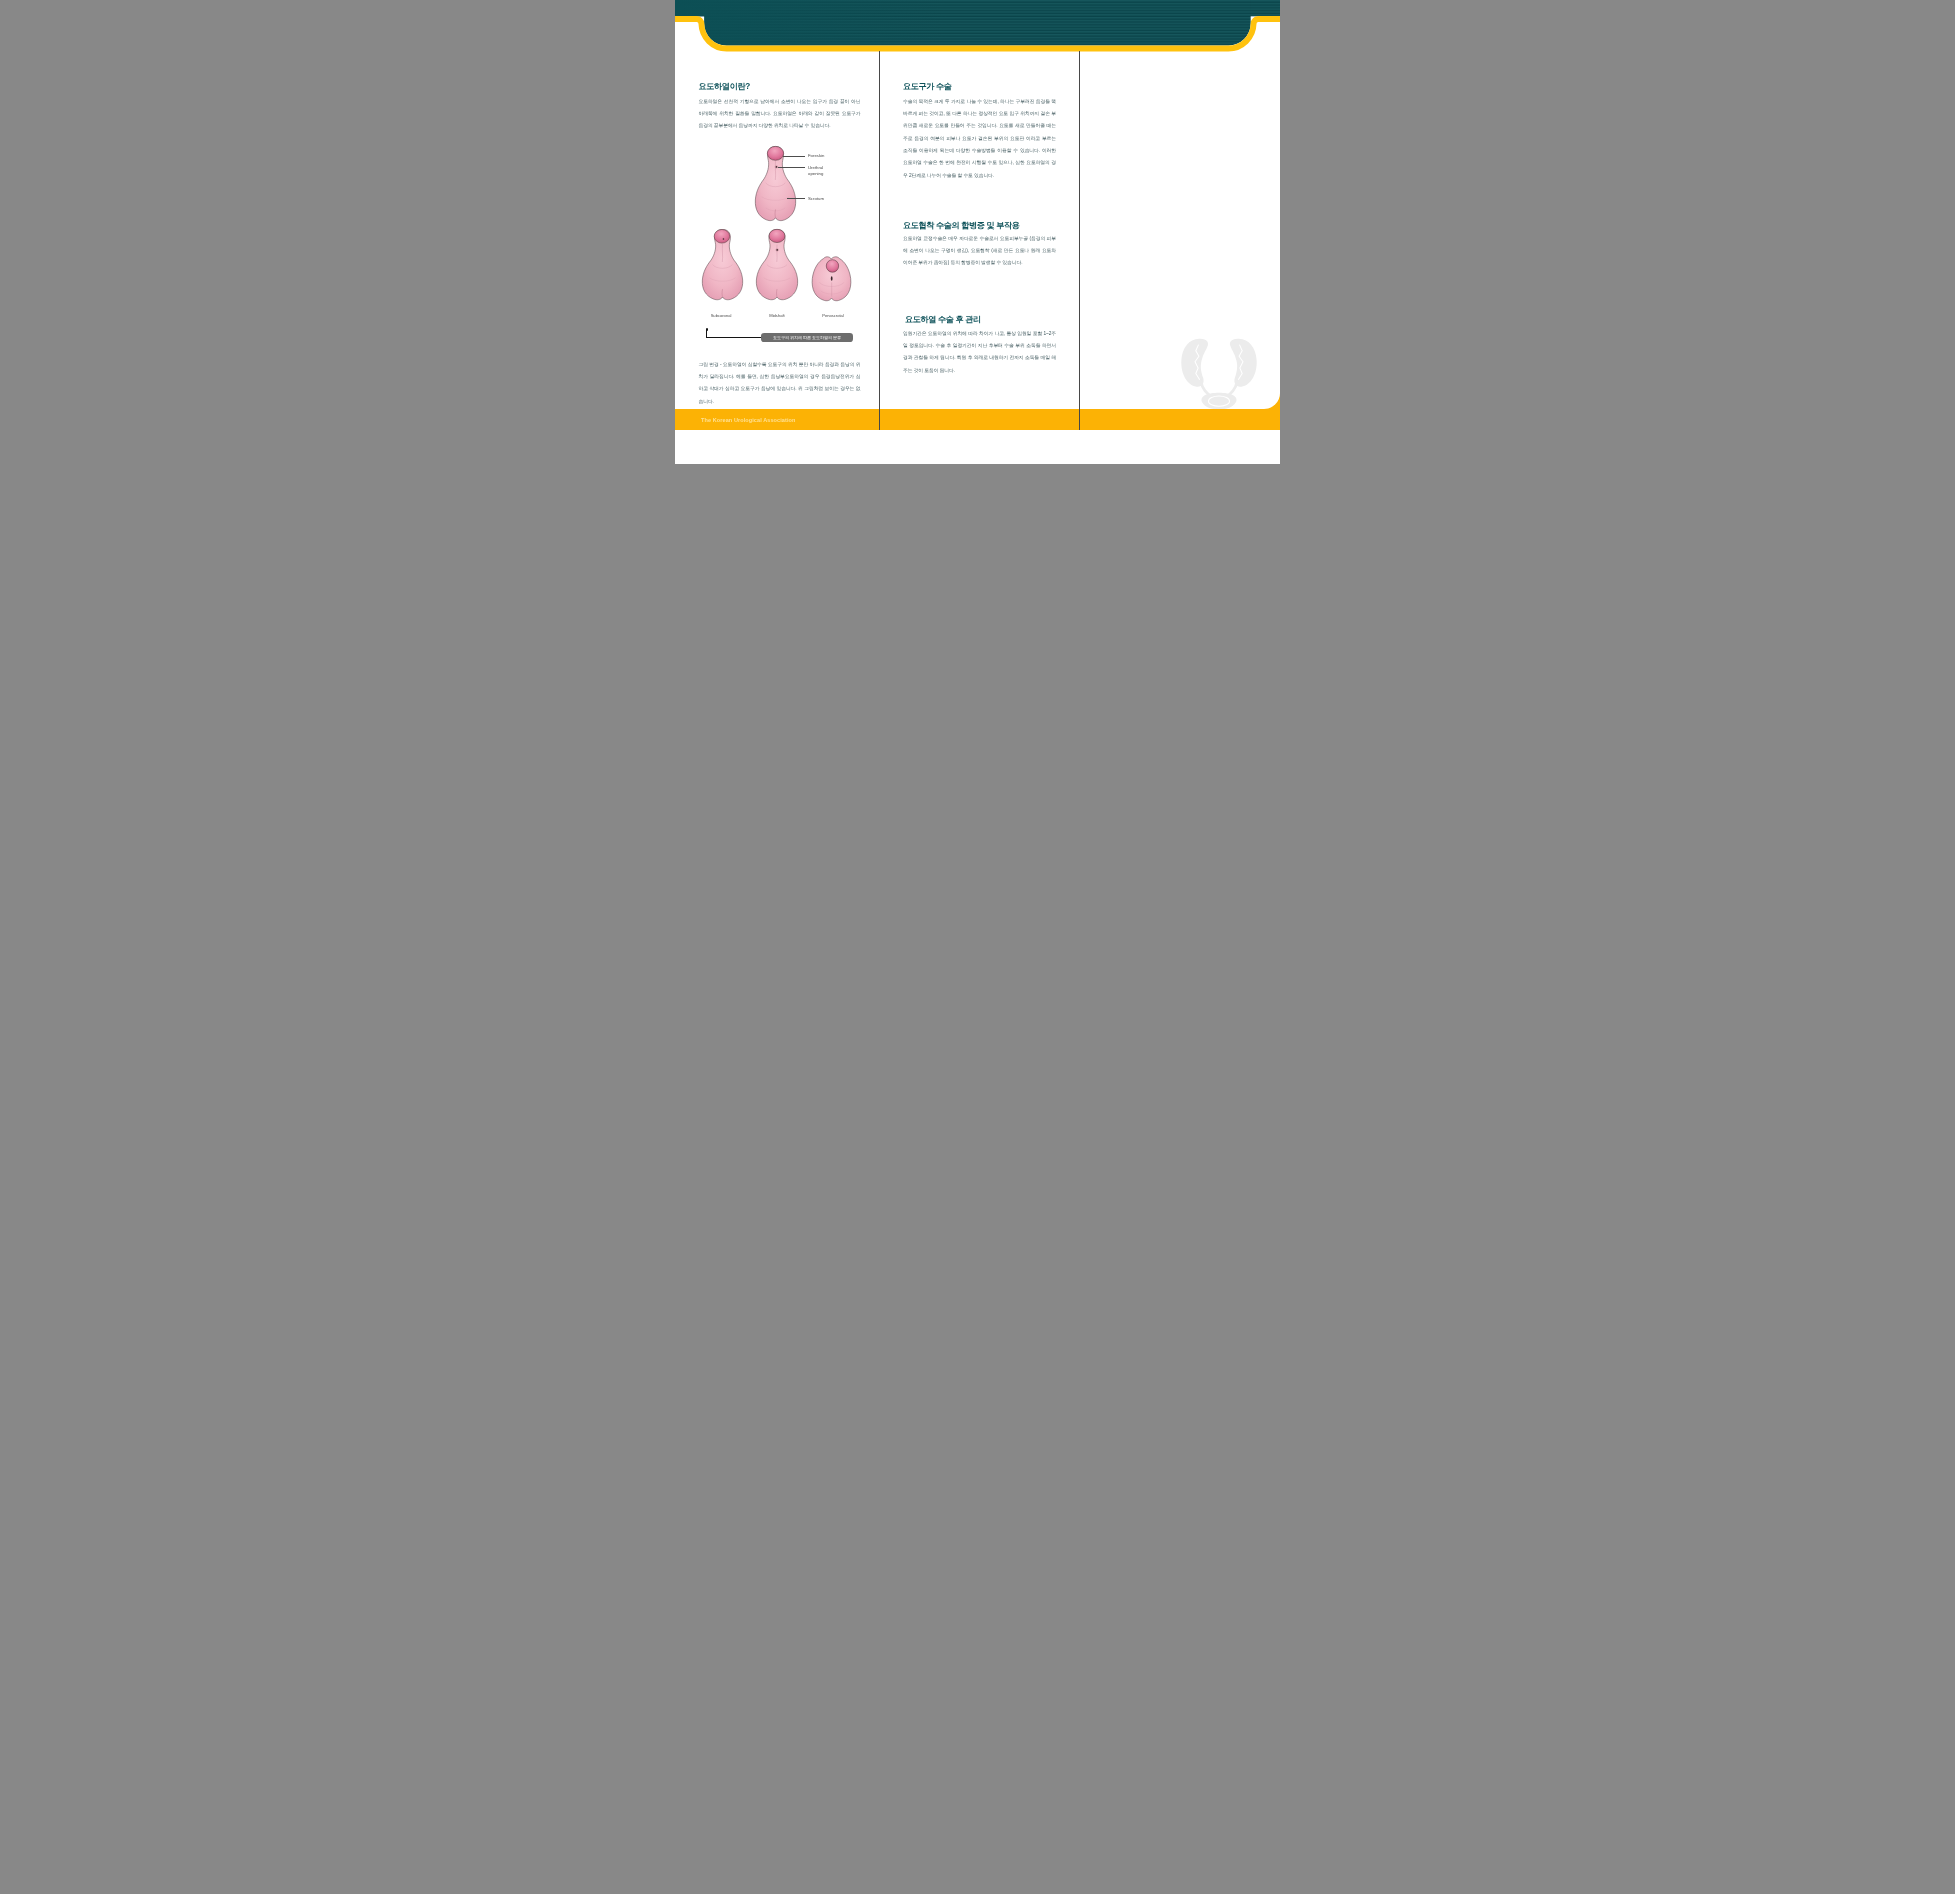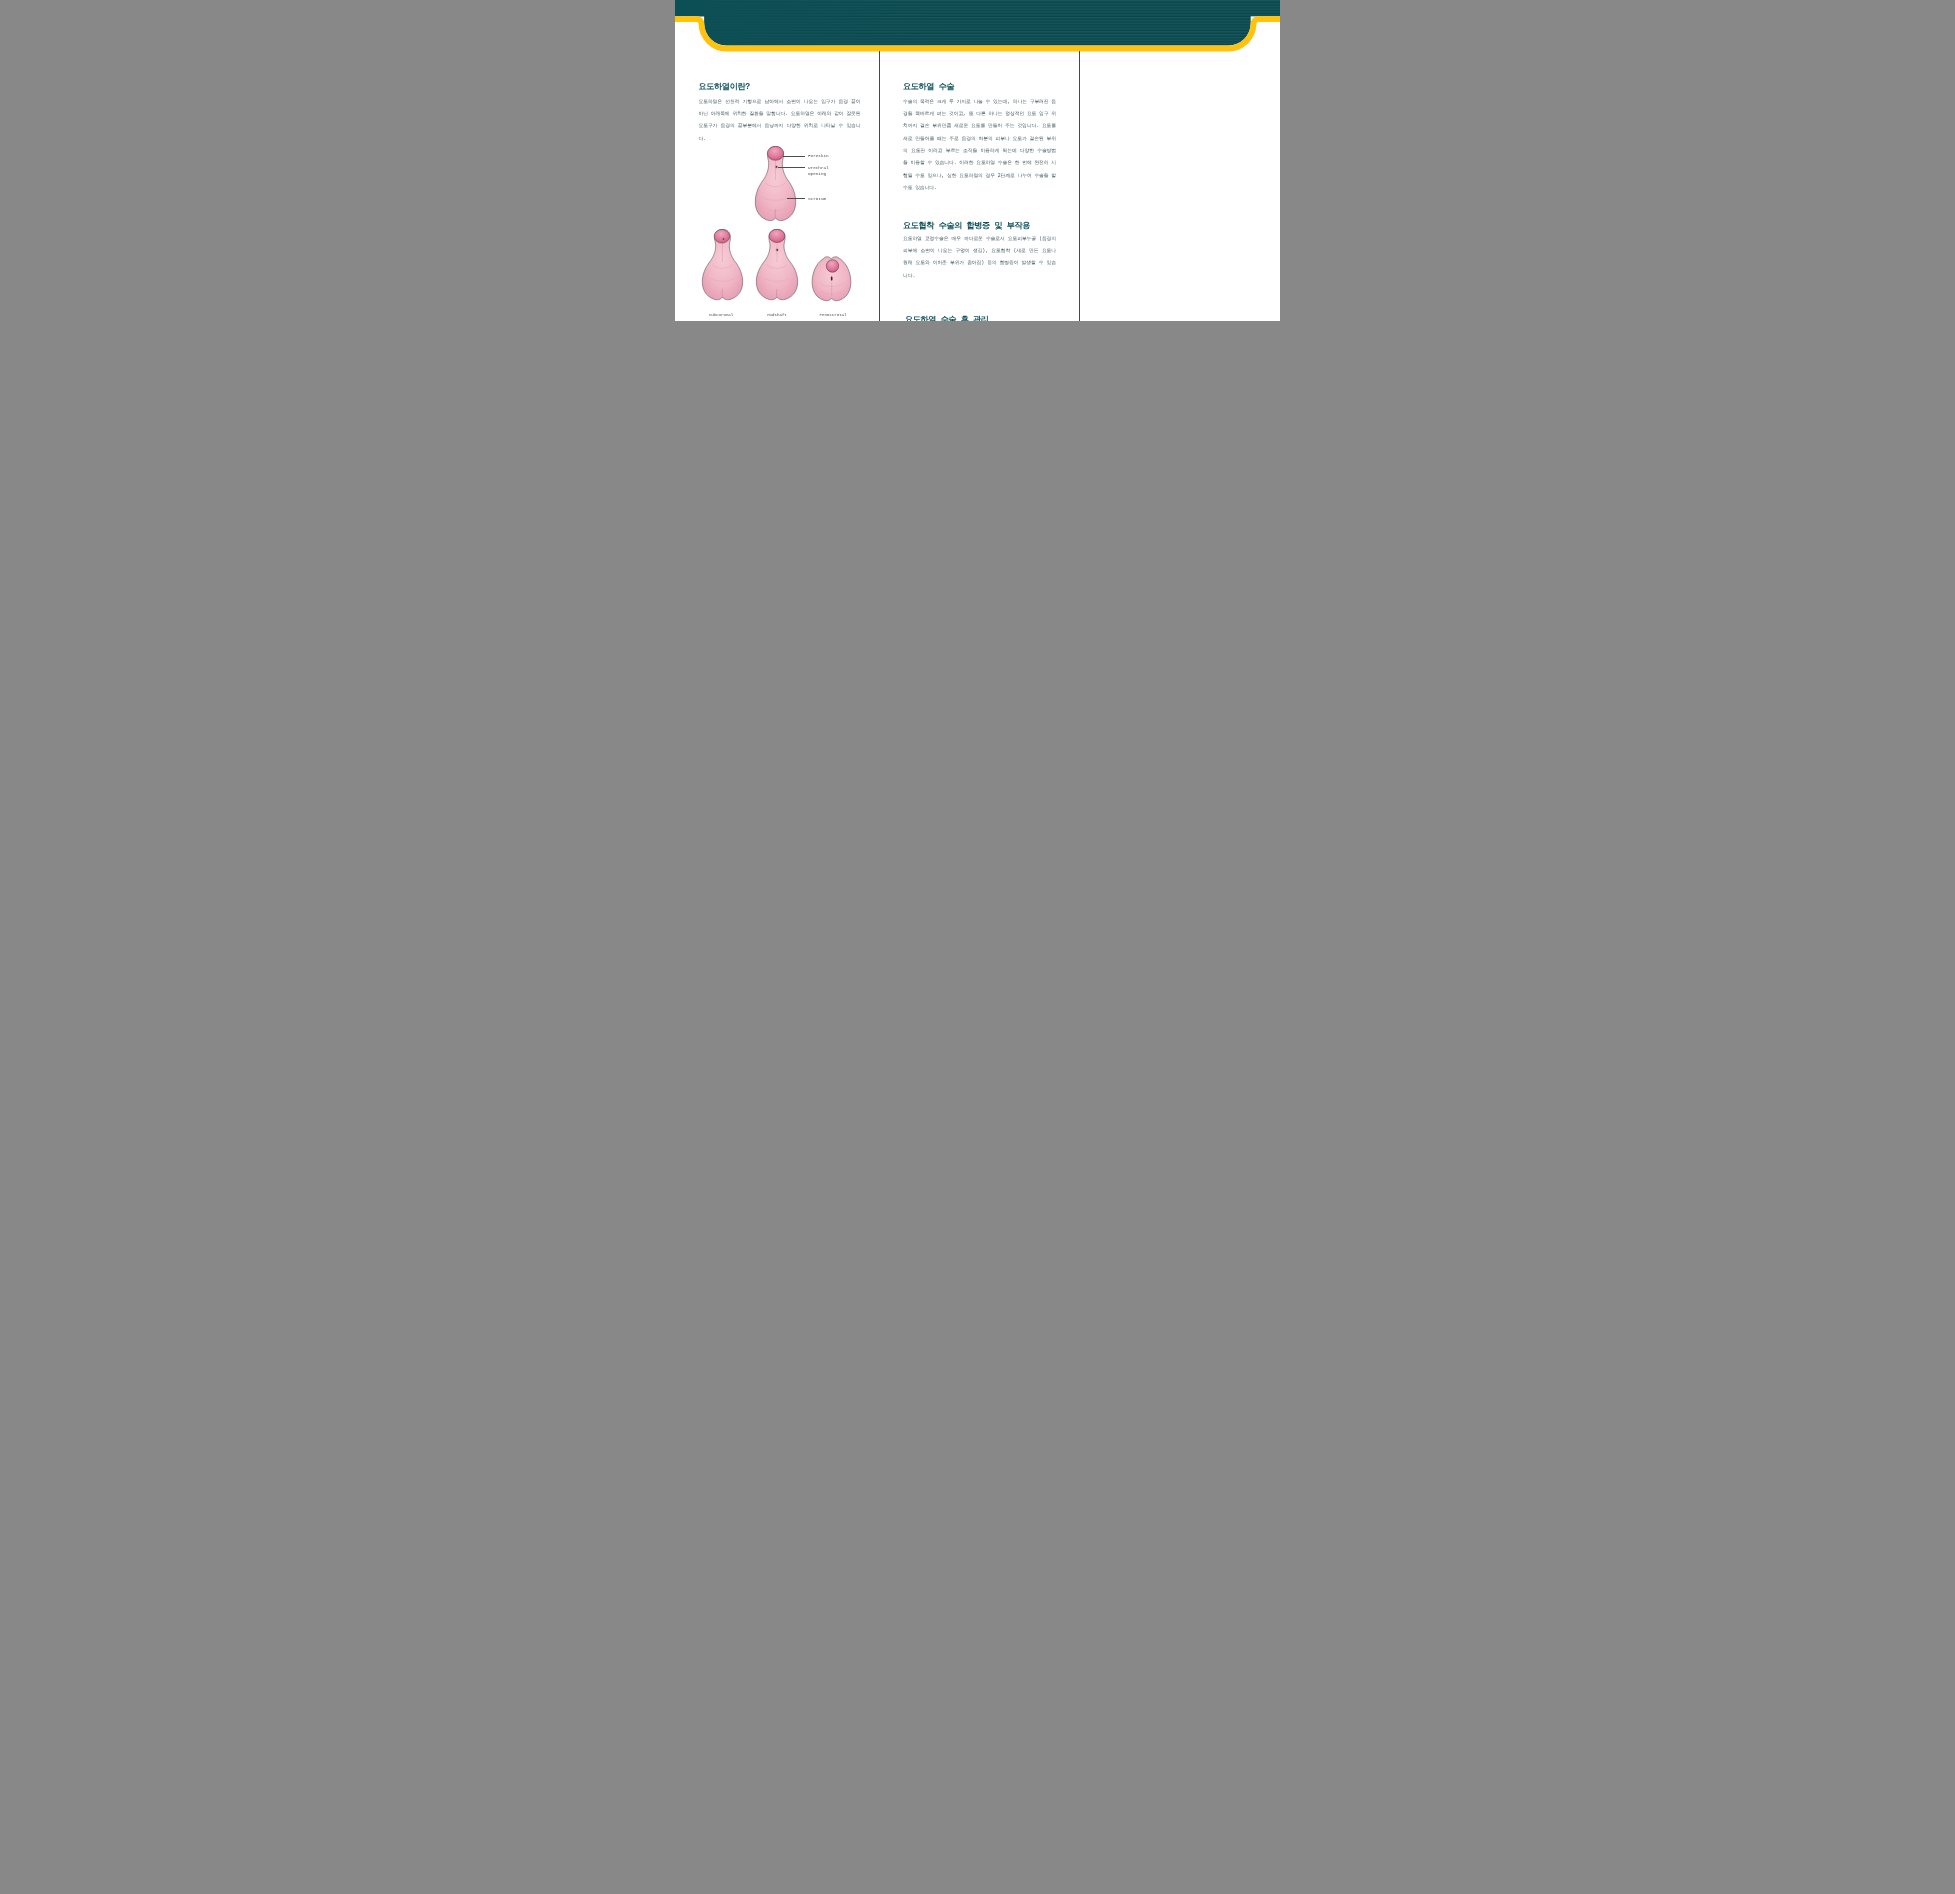--- a/index.html
+++ b/index.html
@@ -1,19 +1,19 @@
 <!DOCTYPE html>
 <html style="font-size:6.3px"><head>
 <meta charset="utf-8">
 <style>
   html,body{margin:0;padding:0;background:#888;}
   .page{
-    position:relative; width:605px; height:321px; background:#ffffff;
+    position:relative; width:605px; height:464px; background:#ffffff;
     overflow:hidden; margin:0 auto;
-    font-family:Liberation Mono, monospace;
+    font-family:Liberation Sans, sans-serif;
   }
   
   .header-svg{position:absolute; left:0; top:0; width:605px; height:55px; display:block;}
   
   .col-heading{
     position:absolute; color:#0e525a; font-size:8.2px; font-weight:800;
     letter-spacing:-0.4px; white-space:nowrap;
   }
   .body-text{
     position:absolute; color:#3d565b; font-size:4.8px; line-height:12.3px;
@@ -167,21 +167,21 @@
   <span class="type-label" style="left:102px; top:313px;">Midshaft</span>
   <span class="type-label" style="left:158px; top:313px;">Penoscrotal</span>
 
   <div class="conn-dot"></div>
   <div class="conn-v"></div>
   <div class="conn-h"></div>
   <div class="badge">요도구의 위치에 따른 요도하열의 분류</div>
 
   <p class="note-text" style="left:23.5px; top:354px; width:162px;">그림 변경  -  요도하열이 심할수록 요도구의 위치 뿐만 아니라 음경과 음낭의 위치가 달라집니다. 예를 들면, 심한 음낭부요도하열의 경우 음경음낭전위가 심하고 삭대가 심하고 요도구가 음낭에 있습니다. 위 그림처럼 보이는 경우는 없습니다.</p>
 
-  <h2 class="col-heading" style="left:228px; top:74px;">요도하열 수술</h2>
+  <h2 class="col-heading" style="left:228px; top:74px;">요도구가 수술</h2>
   <p class="body-text" style="left:228px; top:91px; width:153px;">수술의 목적은 크게 두 가지로 나눌 수 있는데, 하나는 구부러진 음경을 똑바르게 펴는 것이고, 또 다른 하나는 정상적인 요도 입구 위치까지 결손 부위만큼 새로운 요도를 만들어 주는 것입니다. 요도를 새로 만들어줄 때는 주로 음경의 여분의 피부나 요도가 결손된 부위의 요도판 이라고 부르는 조직을 이용하게 되는데 다양한 수술방법을 이용할 수 있습니다. 이러한 요도하열 수술은 한 번에 완전히 시행될 수도 있으나, 심한 요도하열의 경우 2단계로 나누어 수술을 할 수도 있습니다.</p>
 
   <h2 class="col-heading" style="left:228px; top:213px;">요도협착 수술의 합병증 및 부작용</h2>
   <p class="body-text" style="left:228px; top:228px; width:153px;">요도하열 교정수술은 매우 까다로운 수술로서 요도피부누공 (음경의 피부에 소변이 나오는 구멍이 생김), 요도협착 (새로 만든 요도나 원래 요도와 이어준 부위가 좁아짐) 등의 합병증이 발생할 수 있습니다.</p>
 
   <h2 class="col-heading" style="left:230px; top:307px;">요도하열 수술 후 관리</h2>
   <p class="body-text" style="left:228px; top:323px; width:153px;">입원기간은 요도하열의 위치에 따라 차이가 나고, 통상 입원일 포함 1~2주일 정도입니다. 수술 후 일정기간이 지난 후부터 수술 부위 소독을 하면서 경과 관찰을 하게 됩니다. 퇴원 후 외래로 내원하기 전까지 소독을 매일 해주는 것이 도움이 됩니다.</p>
 
   <svg class="watermark" viewBox="0 0 205 200" aria-hidden="true">
     <g fill="#ececec">

